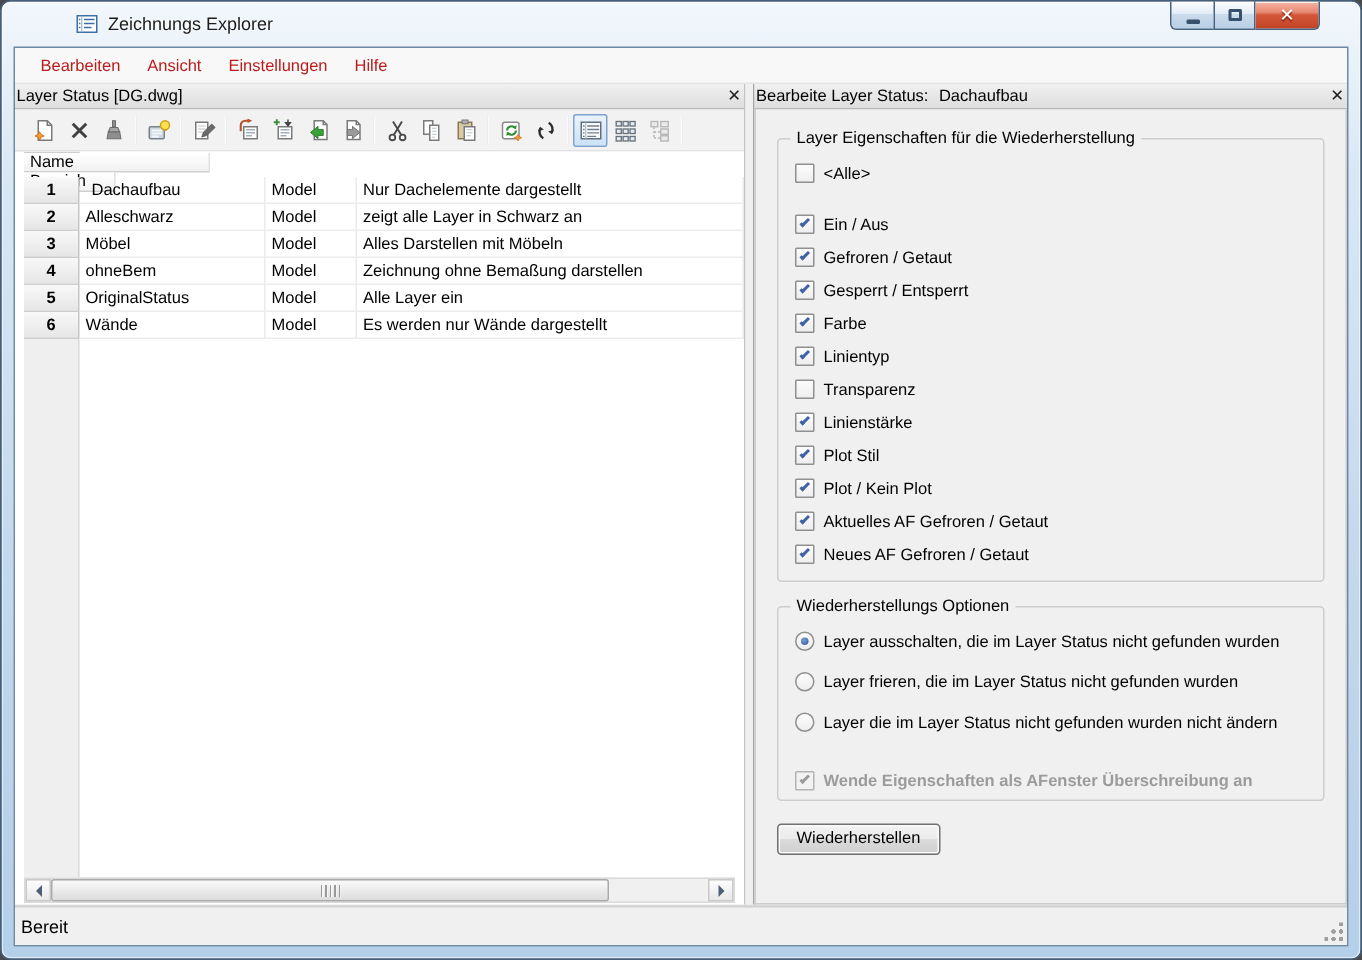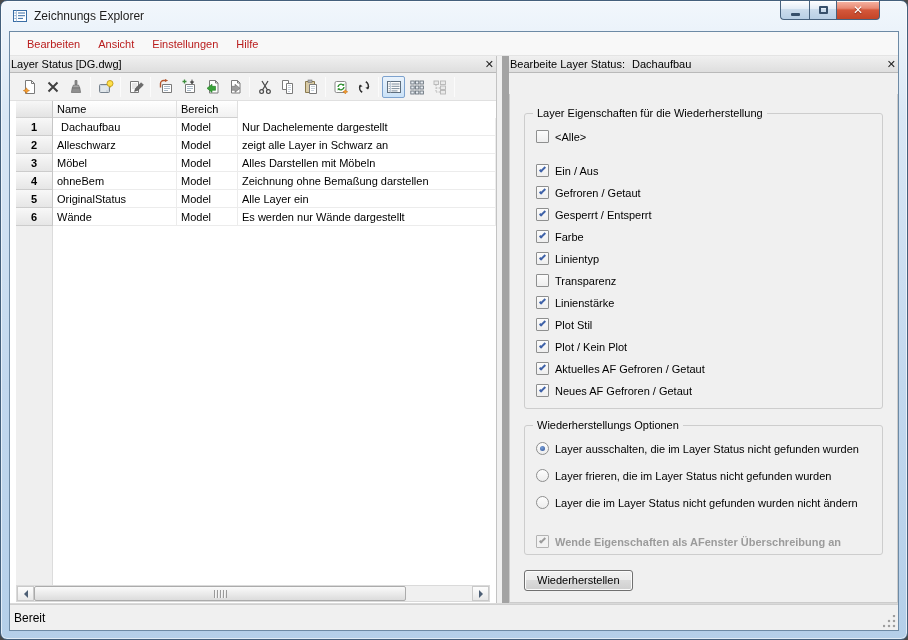--- a/index.html
+++ b/index.html
@@ -2,21 +2,21 @@
 <html><head>
 <meta charset="utf-8">
 <style>
   * { margin:0; padding:0; box-sizing:border-box; }
   html,body { width:908px; height:640px; background:#4a4a4a; font-family:"Liberation Sans","DejaVu Sans",sans-serif; }
   .window { position:relative; width:908px; height:640px; border-radius:7px;
     background:linear-gradient(180deg,#f2f7fc 0%,#d9e7f5 18%,#c2d8ee 60%,#b4cfe9 100%);
     border:1px solid #44607c; box-shadow:inset 0 0 0 1px rgba(255,255,255,.6); overflow:hidden; }
 
   
-  .titlebar { height:30px; display:flex; align-items:center; padding-left:11px; }
+  .titlebar { height:30px; display:flex; align-items:center; padding-left:11px;margin-left:38px; }
   .app-icon { width:16px; height:16px; margin-right:6px; flex:0 0 auto; }
   .title { font-size:12px; color:#1c1c1c; text-shadow:0 0 3px #fff; }
   .win-controls { position:absolute; top:0; right:27px; display:flex; }
   .wbtn { height:19px; border:1px solid #47627e; border-top:none; display:flex; align-items:center; justify-content:center;
     background:linear-gradient(180deg,#fdfeff 0%,#e2ecf6 45%,#cbdcec 46%,#b8cfe5 100%);
     box-shadow:inset 0 1px 0 rgba(255,255,255,.9); }
   .wbtn.min { width:29px; border-right:none; border-radius:0 0 0 4px; }
   .wbtn.max { width:28px; }
   .wbtn.close { width:43px; border-left:none; border-radius:0 0 4px 0;
     background:linear-gradient(180deg,#f6b6a5 0%,#e78973 40%,#d4573a 50%,#c24427 100%); }
@@ -33,34 +33,34 @@
   .main { flex:1 1 auto; display:flex; min-height:0; border-bottom:1px solid #d9d9d9; }
 
   
   .panel-header { height:17px; flex:0 0 auto; background:linear-gradient(180deg,#f0f0f0,#dedede);
     border-bottom:1px solid #b9b9b9; display:flex; align-items:center; padding:0 1px; font-size:11px; color:#000; }
   .panel-header .spacer { flex:1; }
   .panel-x { font-size:11px; font-weight:bold; color:#222; line-height:1; padding:0 1px; }
 
   .left-panel { width:487px; flex:0 0 auto; display:flex; flex-direction:column; border-right:1px solid #c3c3c3; background:#fff; }
   .splitter { width:5px; flex:0 0 auto; background:#f0f0f0; }
-  .right-panel { flex:1 1 auto; display:flex; flex-direction:column; border-left:7px solid #a3a3a3; background:#f0f0f0;gap:21px; }
+  .right-panel { flex:1 1 auto; display:flex; flex-direction:column; border-left:1px solid #a3a3a3; background:#f0f0f0; }
 
   
   .toolbar { height:28px; flex:0 0 auto; background:#f2f2f2; border-bottom:1px solid #e0e0e0;
     display:flex; align-items:center; padding-left:8px; }
   .tbtn { width:23px; height:22px; display:flex; align-items:center; justify-content:center; border:1px solid transparent; border-radius:2px; }
   .tbtn svg { width:16px; height:16px; }
   .tbtn.active { border-color:#7da2ce; background:linear-gradient(180deg,#eaf3fc,#cbe2f7); }
   .tsep { width:1px; height:20px; background:#c9c9c9; border-right:1px solid #fbfbfb; margin:0 3px; flex:0 0 auto; }
 
   
   .grid { flex:1 1 auto; display:flex; flex-direction:column; margin-left:6px; background:#fff; min-height:0; overflow:hidden; }
   .g-row { display:flex; flex:0 0 auto; }
-  .g-head { height:17px; }
+  .g-head { height:17px;flex-direction:column; }
   .g-body { height:18px; }
   .c { font-size:11px; display:flex; align-items:center; padding:0 4px; overflow:hidden; white-space:nowrap; }
   .c-num { width:37px; flex:0 0 auto; justify-content:center; }
   .c-name { width:124px; flex:0 0 auto; }
   .c-bereich { width:61px; flex:0 0 auto; }
   .c-desc { flex:1 1 auto; }
   .g-head .c { background:linear-gradient(180deg,#ffffff,#f1f1f1); border-bottom:1px solid #cfcfcf; border-right:1px solid #e0e0e0; color:#000; }
   .g-head .c-num { background:linear-gradient(180deg,#f7f7f7,#e3e3e3); border-right:1px solid #c6c6c6; }
   .g-body .c { border-bottom:1px solid #ececec; border-right:1px solid #ececec; color:#000; }
   .g-body .c-num { background:linear-gradient(180deg,#f8f8f8,#e6e6e6); border-bottom:1px solid #cccccc; border-right:1px solid #c6c6c6; font-weight:bold; }

